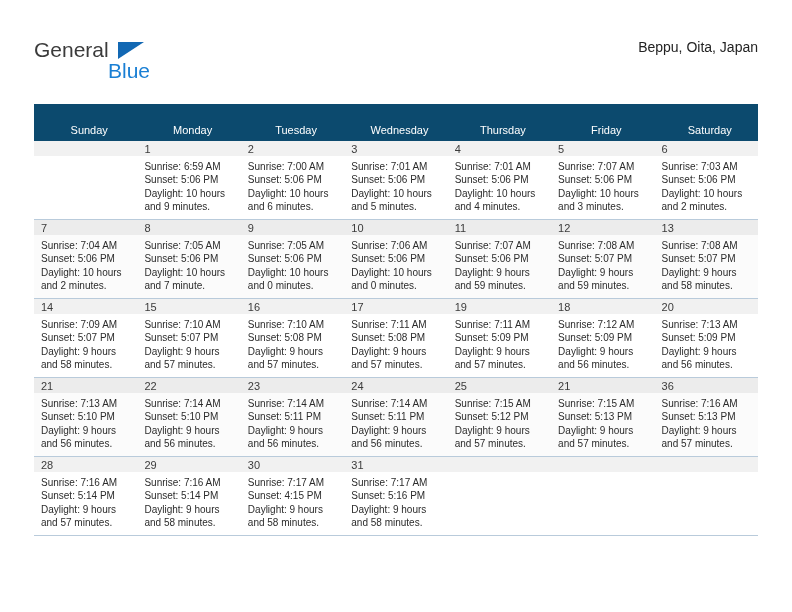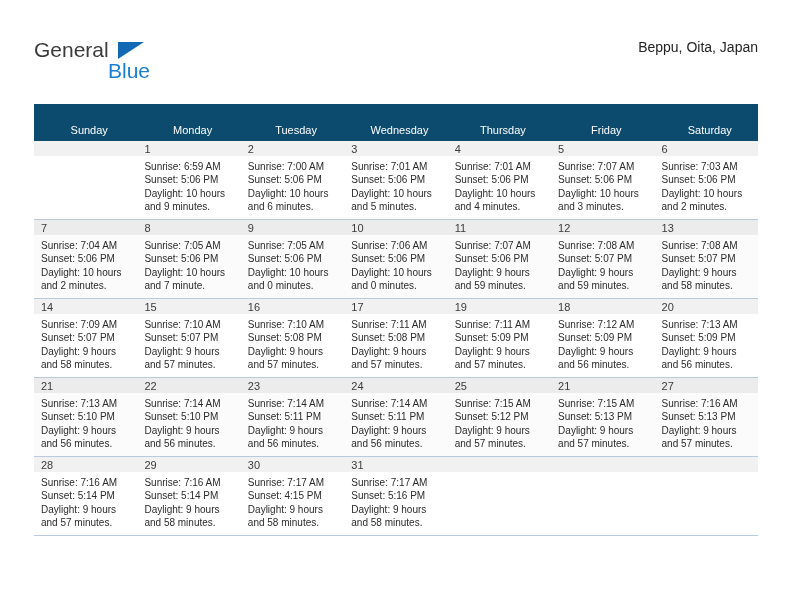--- a/index.html
+++ b/index.html
@@ -422,21 +422,21 @@
           <td>
             <div class="daynum-bar">21</div>
             <div class="cell-body">
               <div>Sunrise: 7:15 AM</div>
               <div>Sunset: 5:13 PM</div>
               <div>Daylight: 9 hours</div>
               <div>and 57 minutes.</div>
             </div>
           </td>
           <td>
-            <div class="daynum-bar">27</div>
+            <div class="daynum-bar">36</div>
             <div class="cell-body">
               <div>Sunrise: 7:16 AM</div>
               <div>Sunset: 5:13 PM</div>
               <div>Daylight: 9 hours</div>
               <div>and 57 minutes.</div>
             </div>
           </td>
         </tr>
         <tr class="rule-row">
           <td colspan="7"></td>

